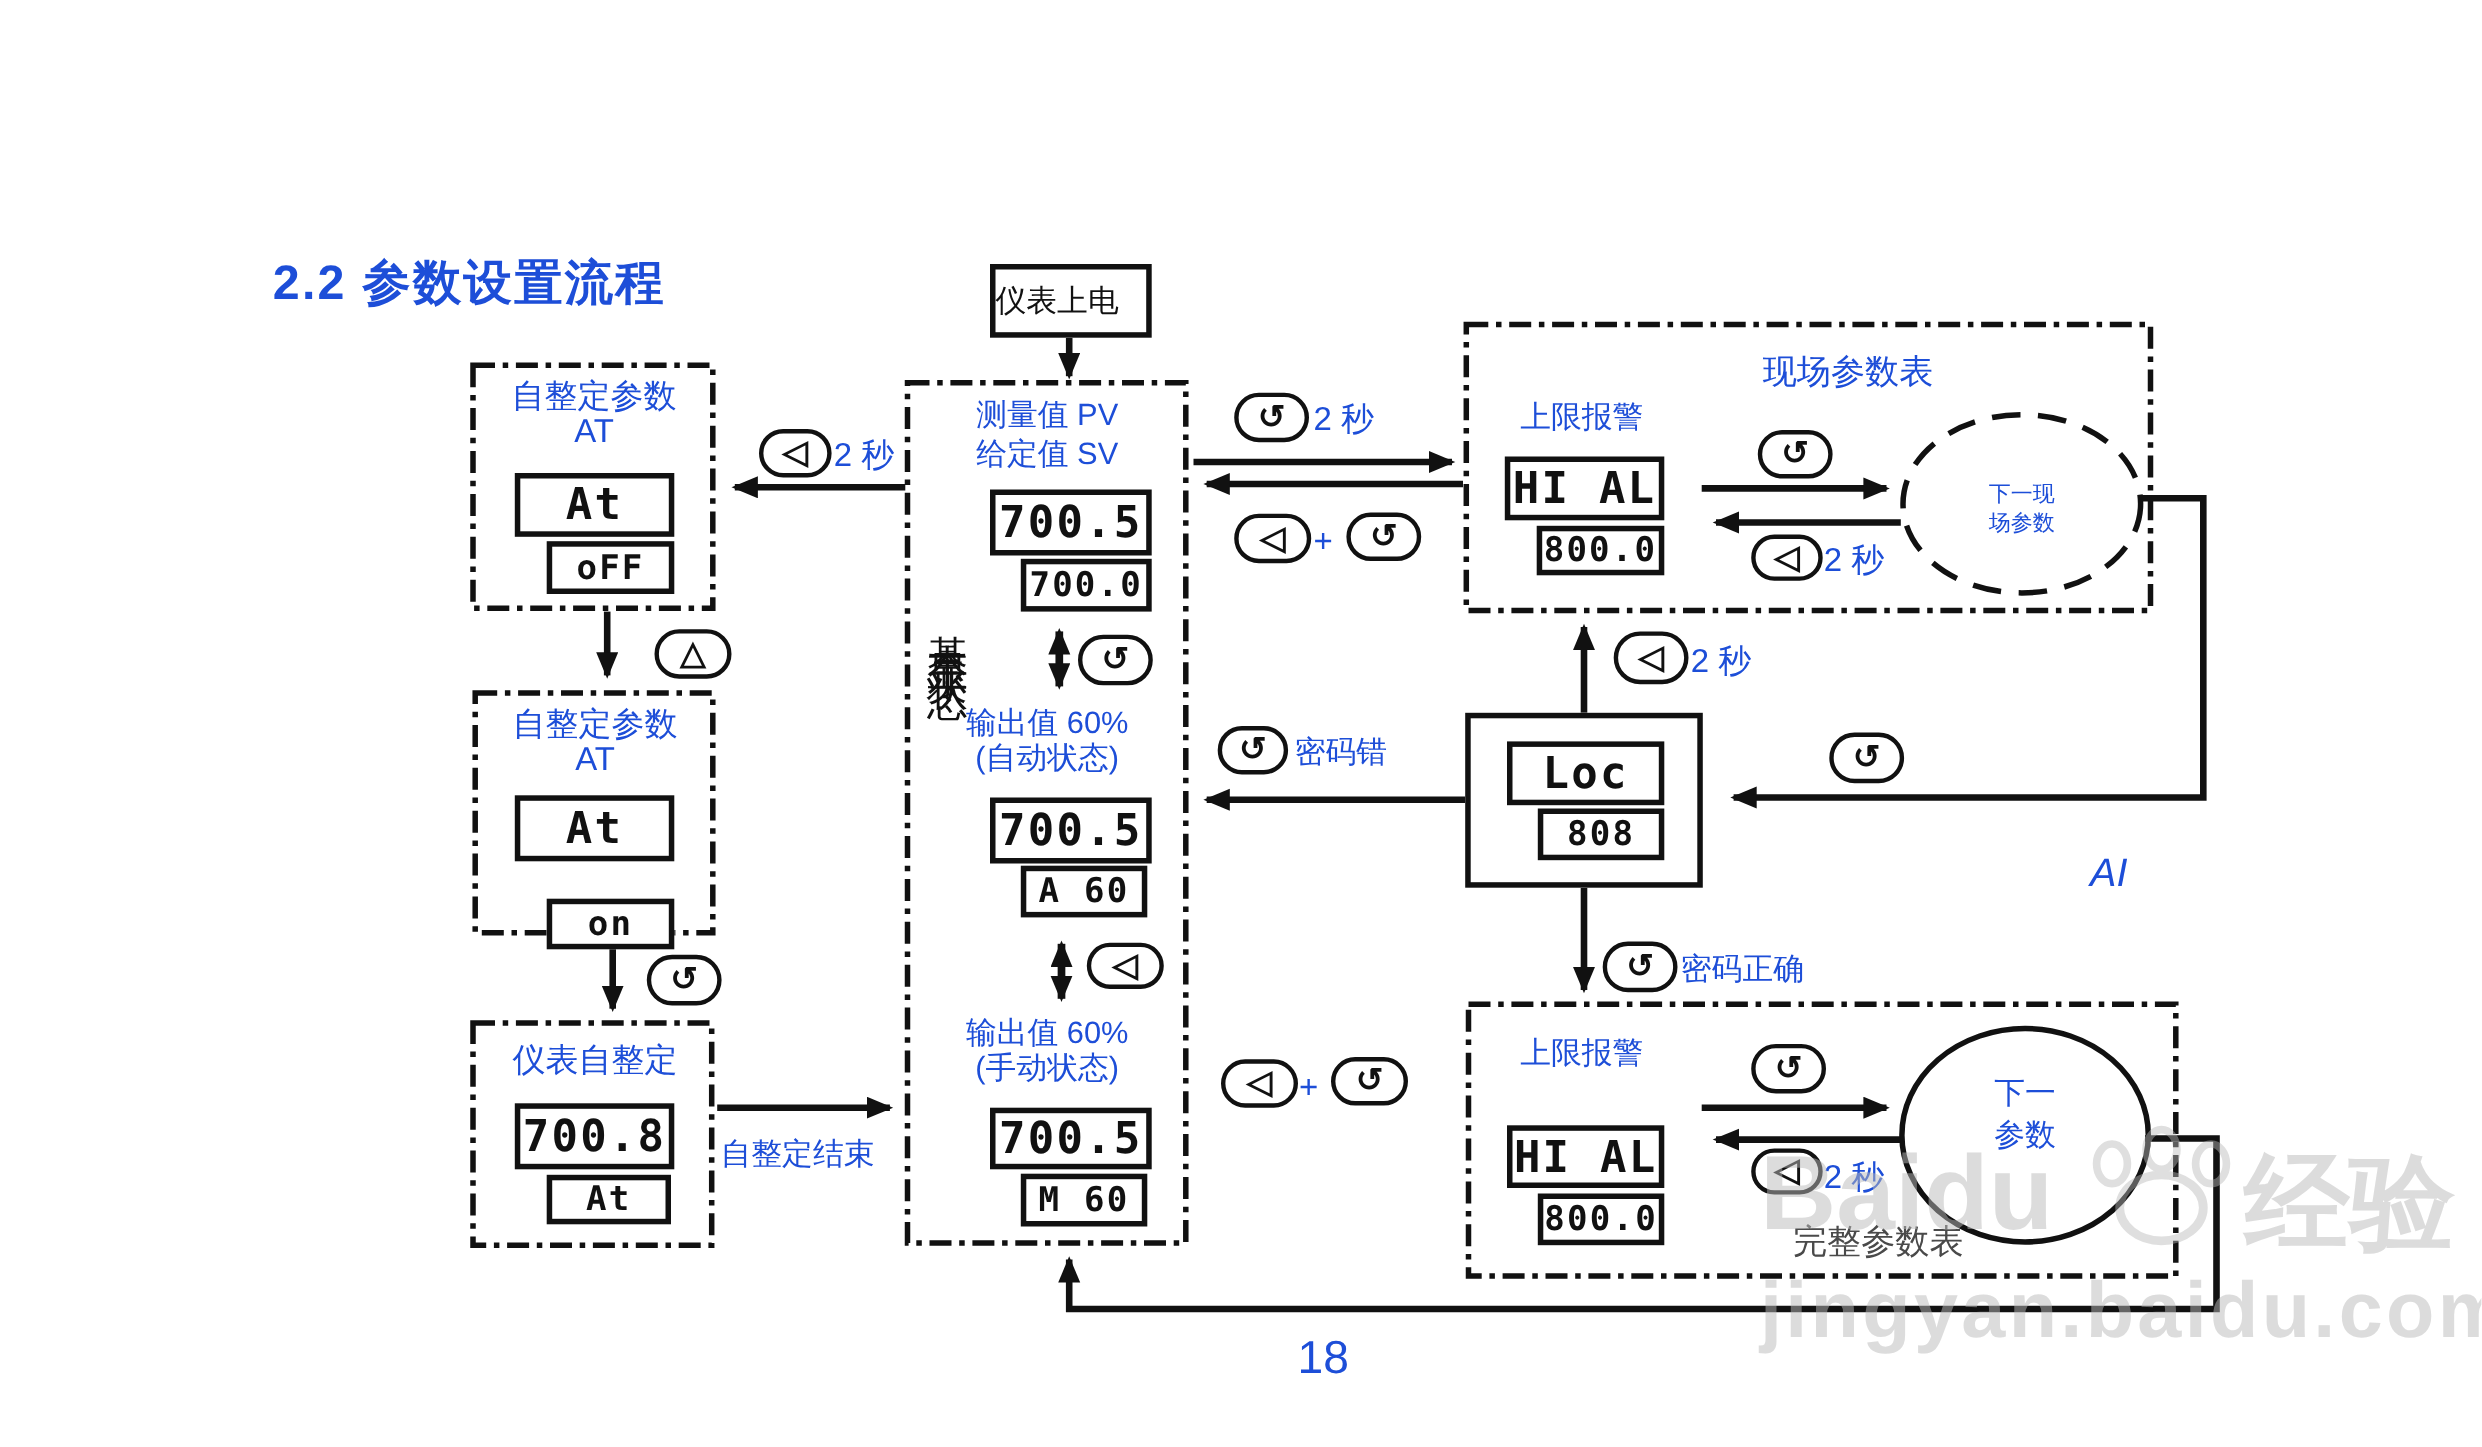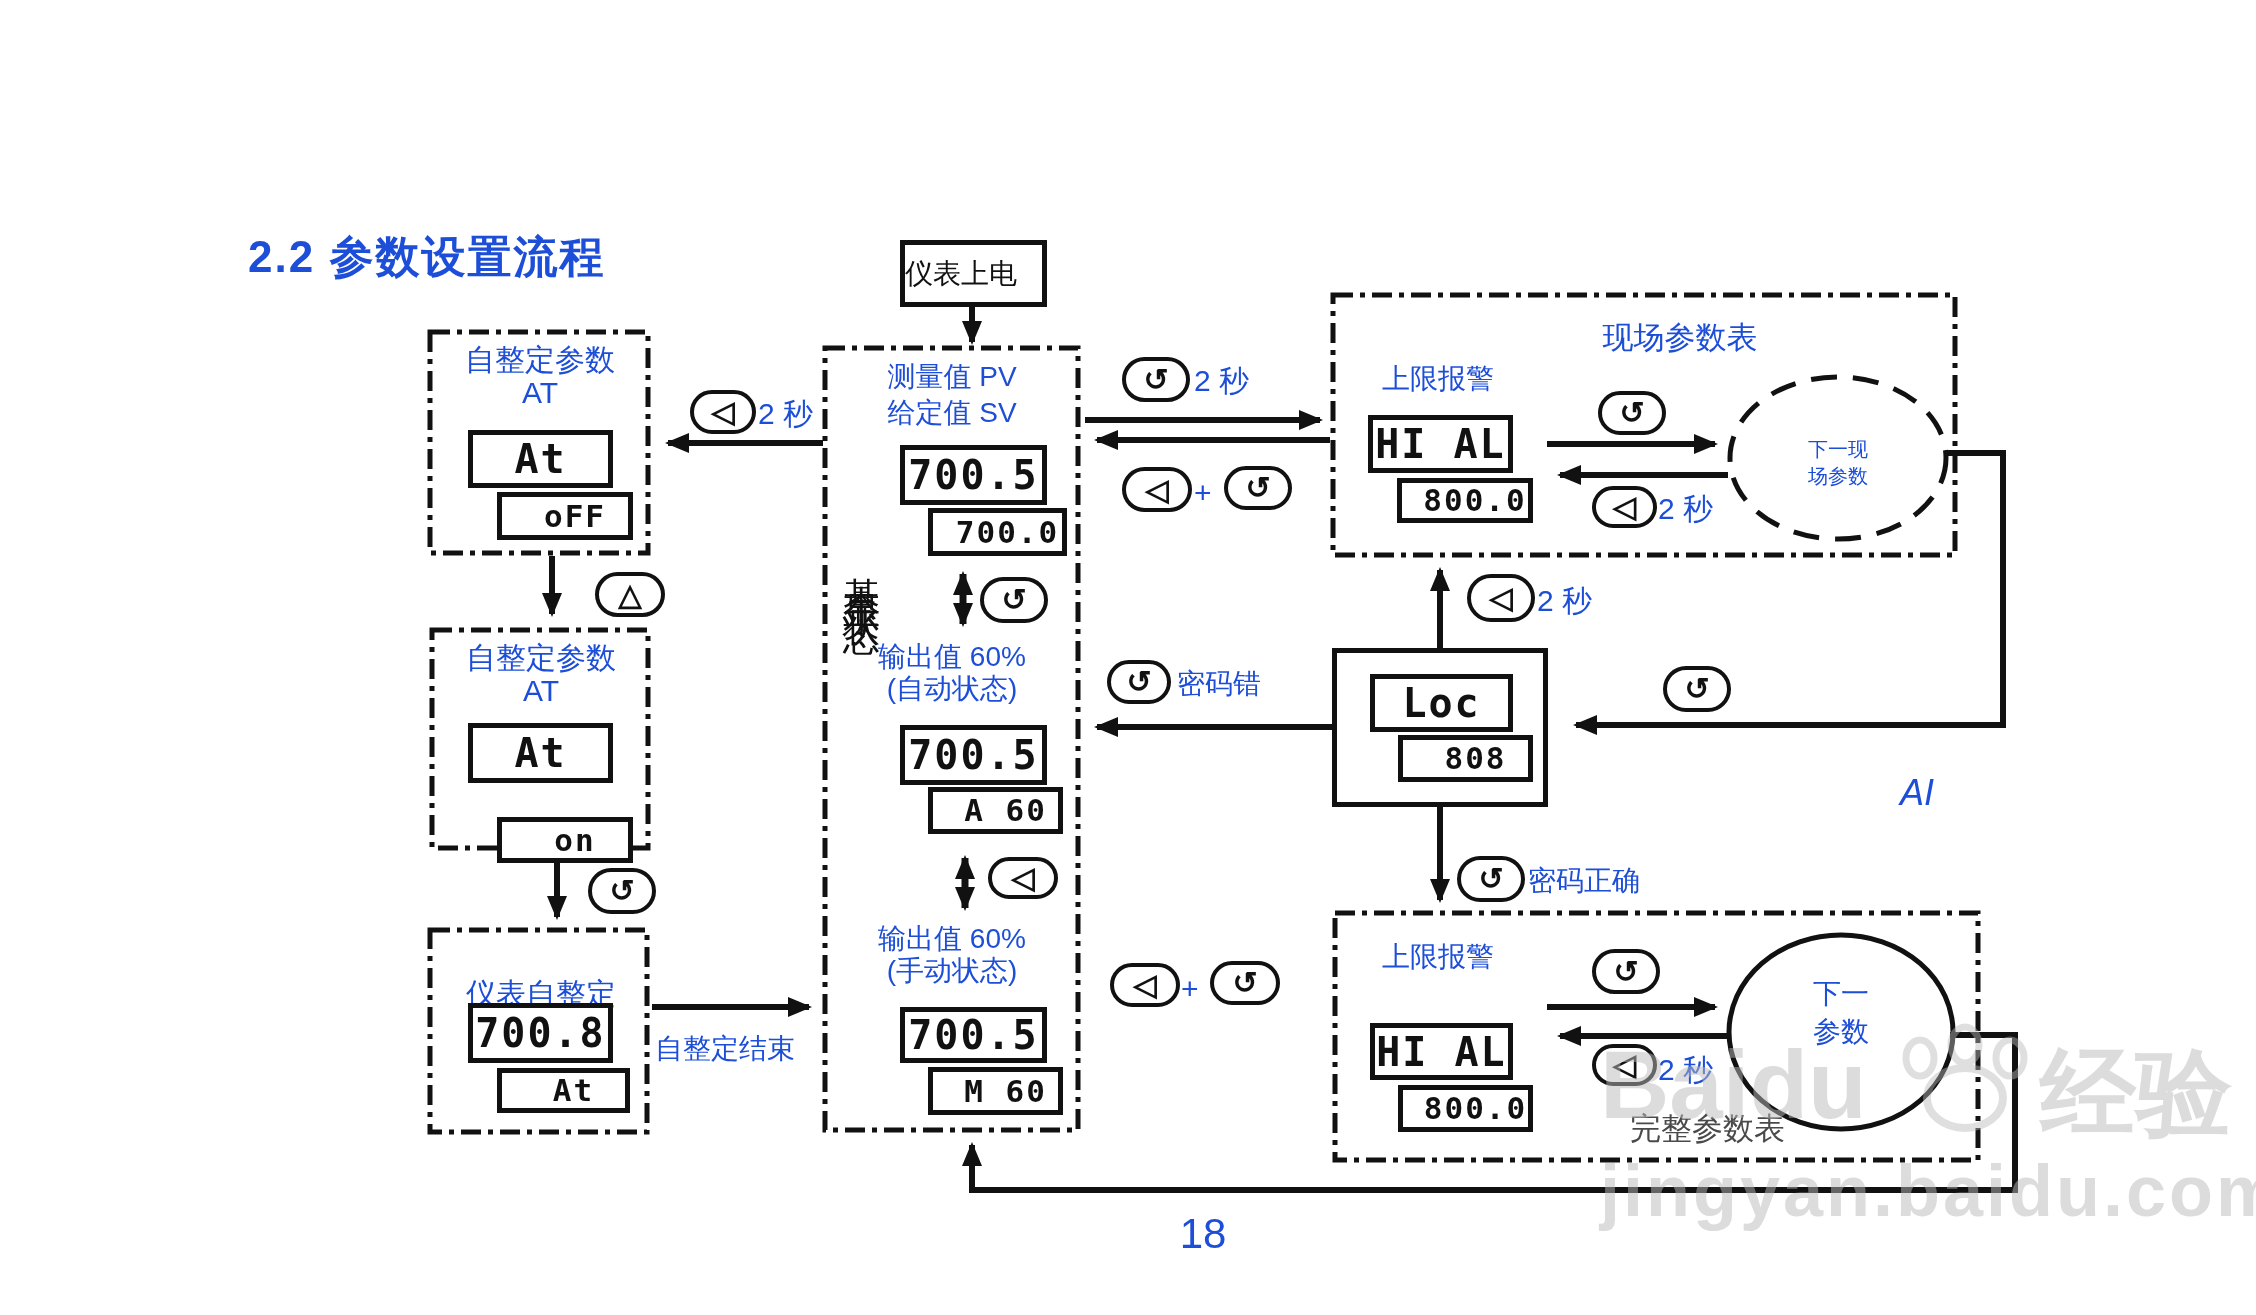--- a/index.html
+++ b/index.html
@@ -19,21 +19,21 @@
     position:absolute;border:5px solid #111;background:#fff;
     display:flex;align-items:center;justify-content:flex-start;
   }
   .disp{
     position:absolute;border:5px solid #111;background:#fff;
     display:flex;align-items:center;justify-content:center;
     font-family:"DejaVu Sans Mono", monospace;
     font-weight:bold;letter-spacing:2px;line-height:1;
   }
   .disp.pv{font-size:40px;}
-  .disp.sv{font-size:31px;padding-left:20px;}
+  .disp.sv{font-size:31px;}
   .btn{
     position:absolute;border:4px solid #111;border-radius:24px;background:#fff;
     display:flex;align-items:center;justify-content:center;
     font-size:30px;font-weight:bold;line-height:1;
   }
   .keytext{font-size:30px;}
   .cjk{font-size:28px;}
   .boxtitle{font-size:30px;}
   .vside{
     position:absolute;
@@ -134,21 +134,21 @@
 
   <div class="lbl boxtitle ctr" style="left:437px;top:638px;width:208px;">自整定参数</div>
   <div class="lbl boxtitle ctr" style="left:437px;top:674px;width:208px;">AT</div>
   <div class="disp pv" style="left:468px;top:723px;width:135px;height:50px;">At</div>
   <div class="disp sv" style="left:497px;top:817px;width:106px;height:36px;">on</div>
 
   <div class="btn" style="left:588px;top:868px;width:60px;height:38px;">
     <span>↺</span>
   </div>
 
-  <div class="lbl boxtitle ctr" style="left:435px;top:944px;width:212px;margin-top:30px;">仪表自整定</div>
+  <div class="lbl boxtitle ctr" style="left:435px;top:944px;width:212px;">仪表自整定</div>
   <div class="disp pv" style="left:468px;top:1003px;width:135px;height:50px;">700.8</div>
   <div class="disp sv" style="left:497px;top:1068px;width:103px;height:35px;">At</div>
 
   <div class="lbl cjk" style="left:655px;top:1030px;">自整定结束</div>
 
   <div class="btn" style="left:690px;top:390px;width:58px;height:36px;">
     <span>◁</span>
   </div>
   <div class="lbl keytext" style="left:758px;top:394px;">2 秒</div>
 

